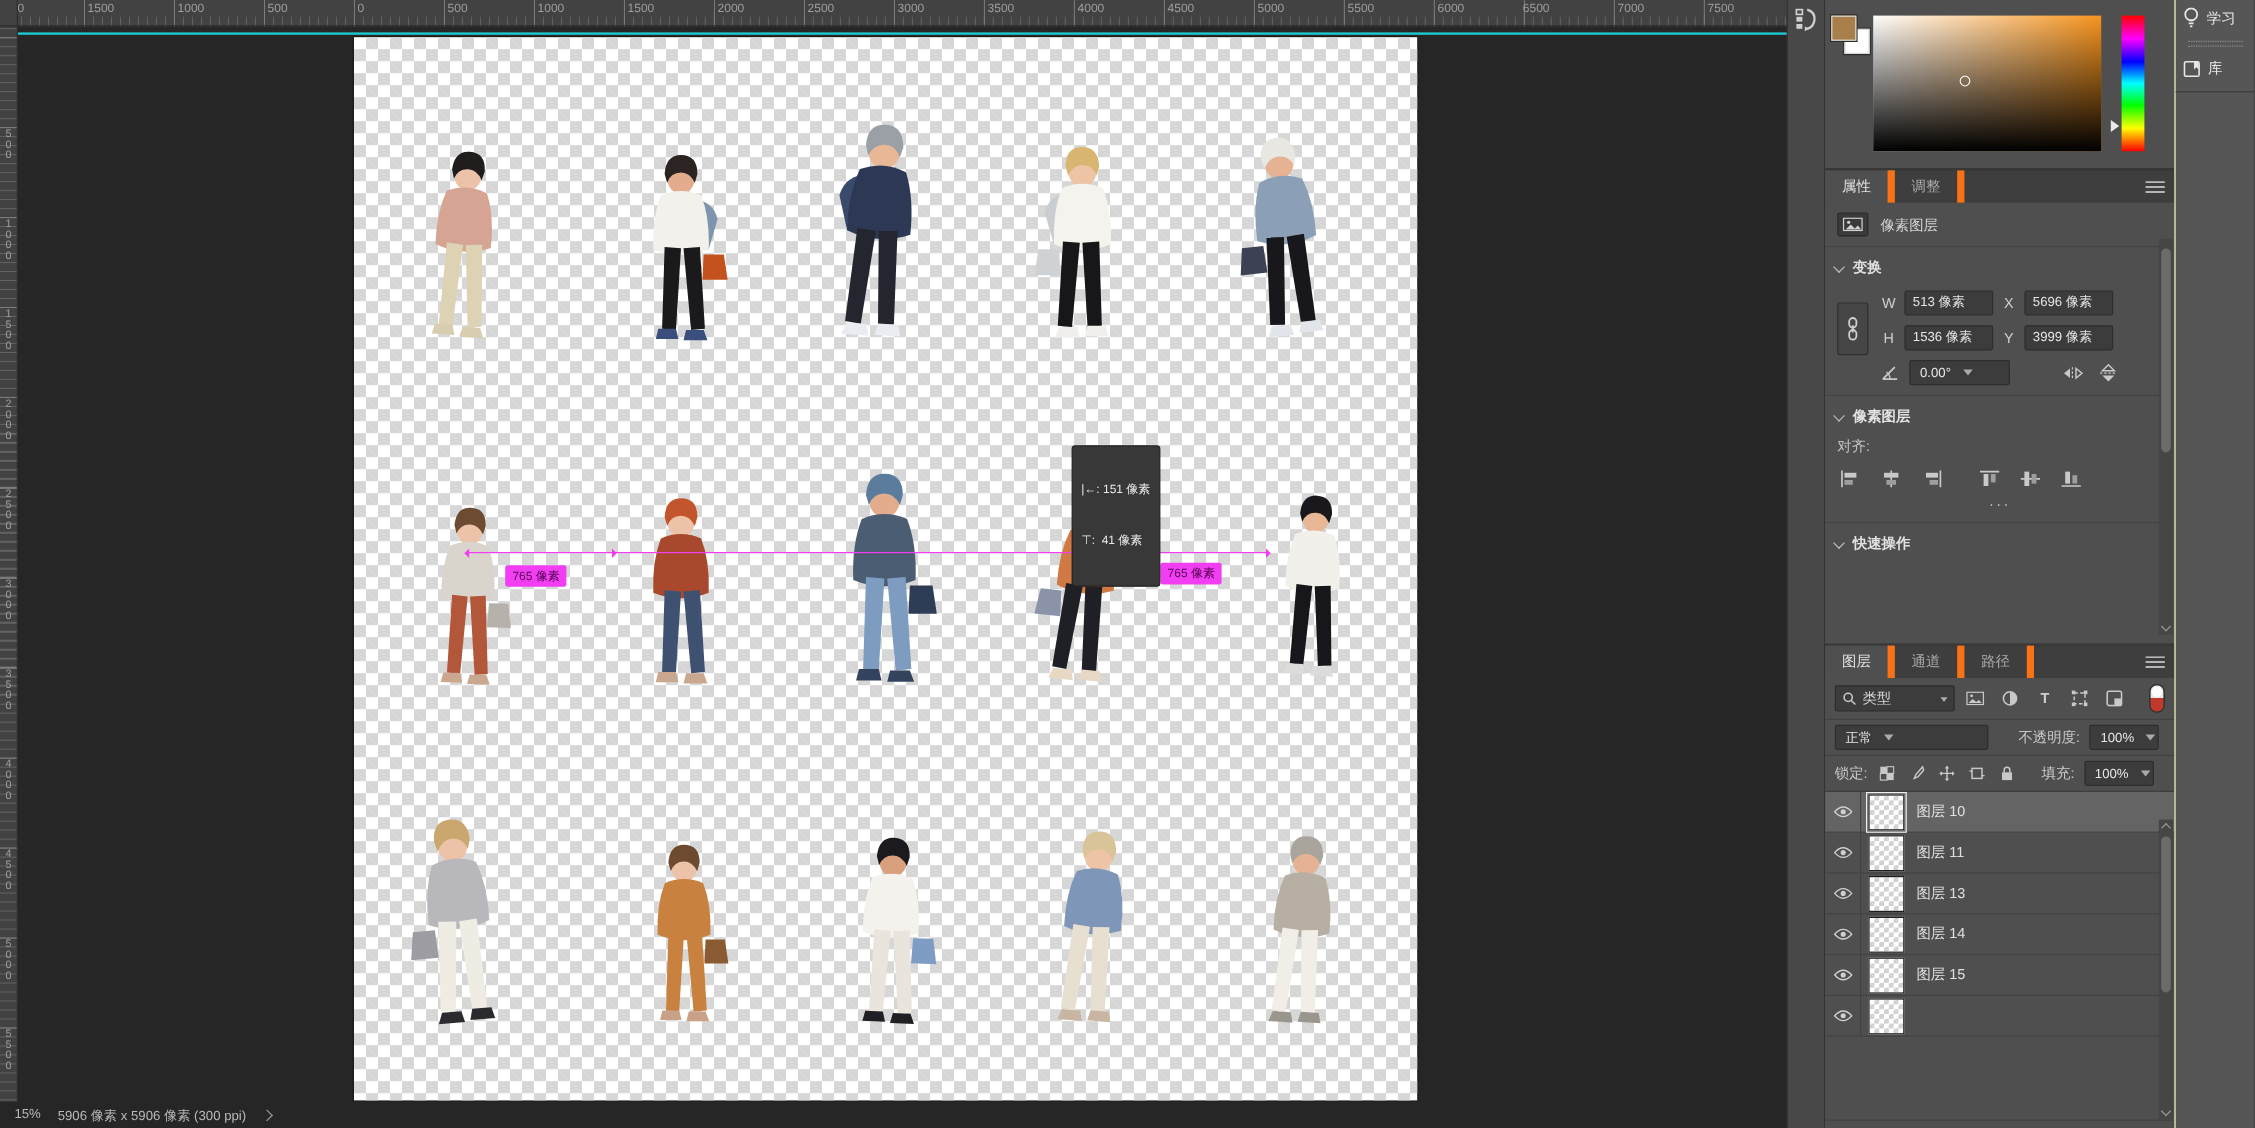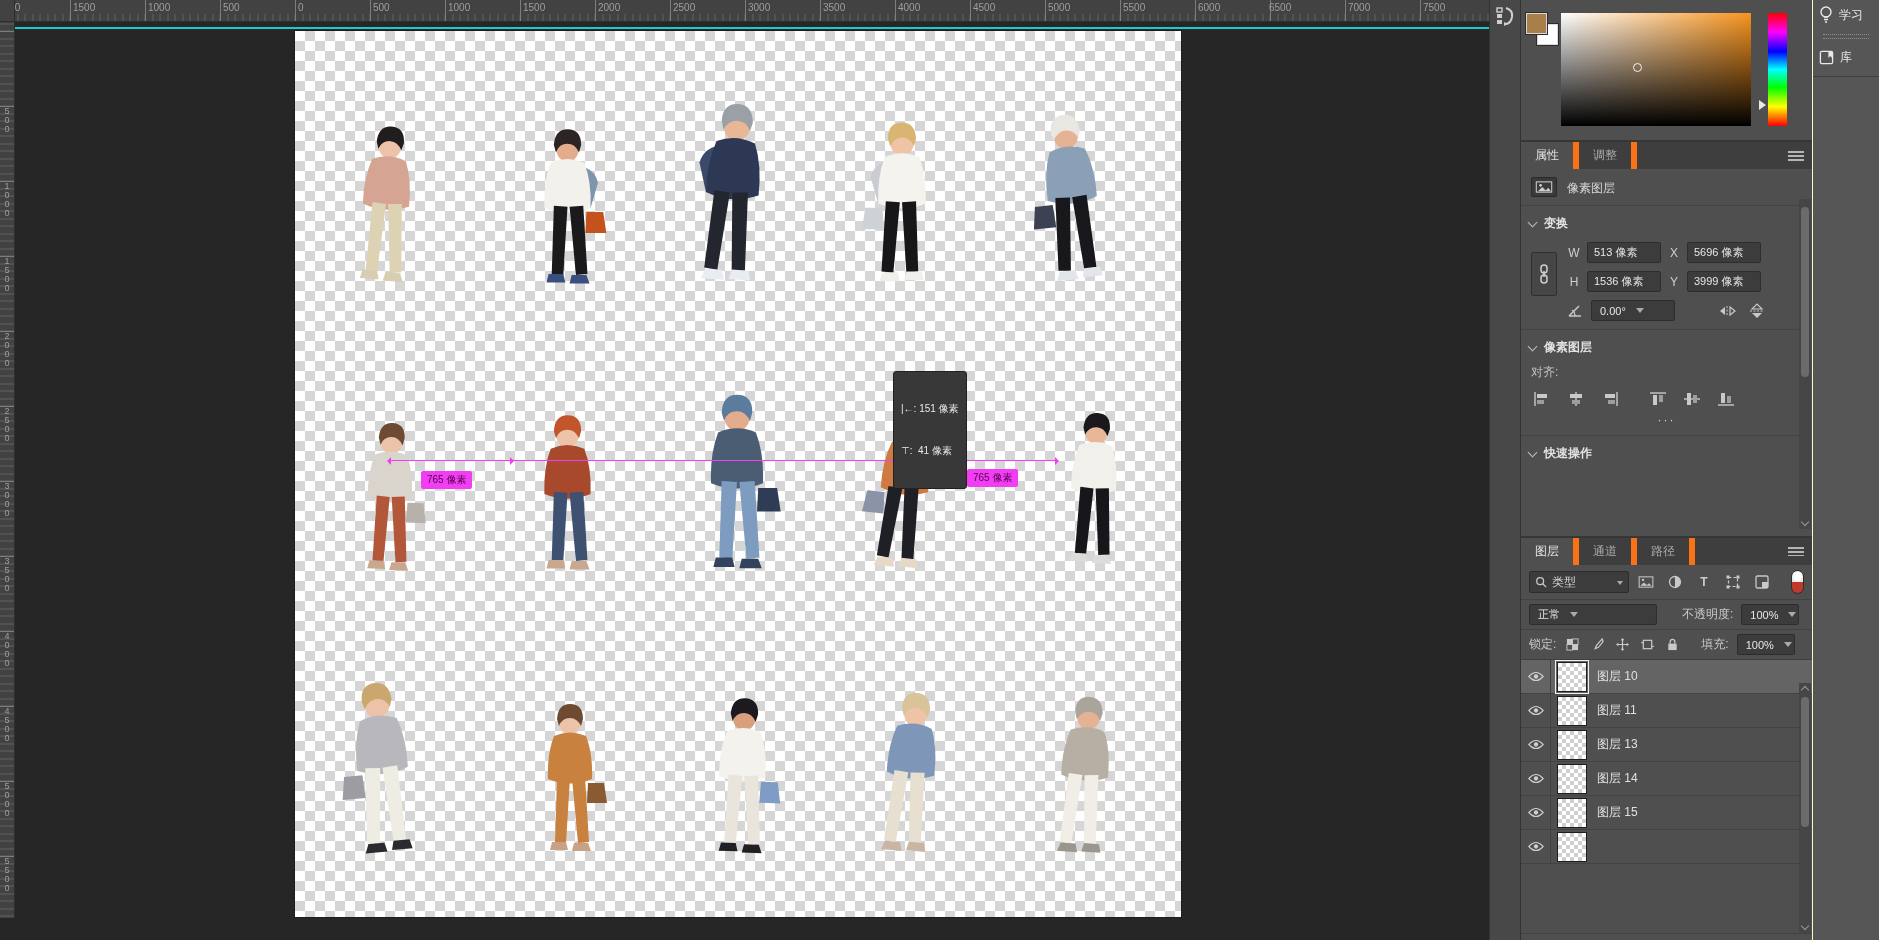--- a/index.html
+++ b/index.html
@@ -407,20 +407,25 @@
       <span class="measure-badge" style="left:406px;top:449px">765 像素</span>
           <span class="measure-badge" style="left:952px;top:447px">765 像素</span>
         </div>
 
       <div class="meas-tooltip">
         <div>|←: 151 像素</div>
         <div>⊤:  41 像素</div>
       </div>
     </div>
 
+    <div class="status-bar">
+      <span>15%</span>
+      <span>5906 像素 x 5906 像素 (300 ppi)</span>
+      <span class="chev"></span>
+    </div>
   </div>
 
   <div class="dock-strip">
     <button class="icon-btn">
       <svg viewBox="0 0 24 24" width="24" height="24">
         <rect x="4" y="4" width="5" height="4" fill="none" stroke="#cfcfcf" stroke-width="1.4"></rect>
         <rect x="4" y="10" width="5" height="4" fill="#cfcfcf"></rect>
         <rect x="4" y="16" width="5" height="4" fill="#cfcfcf"></rect>
         <path d="M13,4 q7,2 6,9 q-1,6 -6,7" fill="none" stroke="#cfcfcf" stroke-width="2"></path>
         <path d="M11,18 l4,2 -4,2 z" fill="#cfcfcf"></path>

